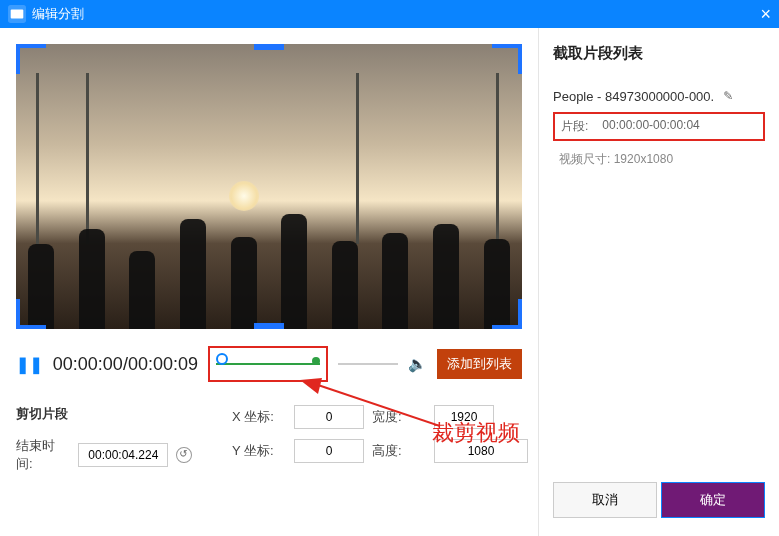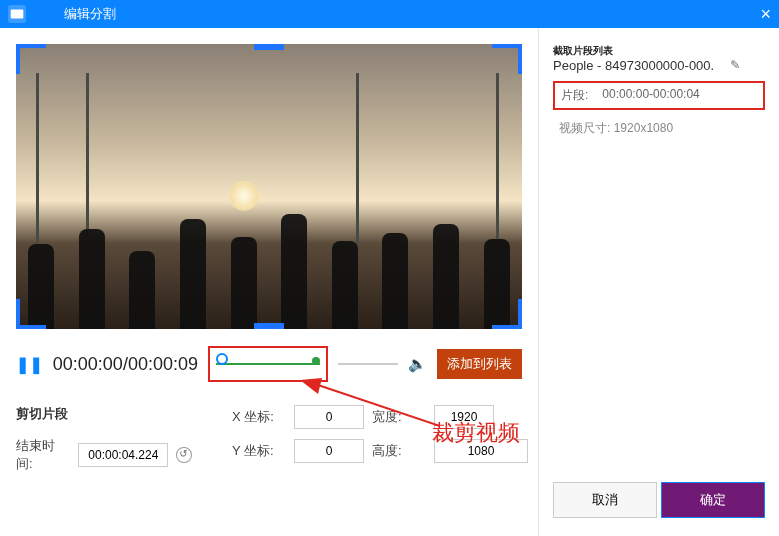--- a/index.html
+++ b/index.html
@@ -1,17 +1,17 @@
 <!DOCTYPE html>
 <html><head>
 <meta charset="utf-8">
 <style>
 * { margin: 0; padding: 0; box-sizing: border-box; font-family: "Microsoft YaHei", Arial, sans-serif; }
 body { width: 779px; height: 536px; background: #fff; position: relative; overflow: hidden; }
-.header { background: #0a84ff; height: 28px; display: flex; align-items: center; padding: 0 8px; color: #fff; font-size: 13px; gap: 32px; }
+.header { background: #0a84ff; height: 28px; display: flex; align-items: center; padding: 0 8px; color: #fff; font-size: 13px; }
 .header .logo { width: 18px; height: 18px; margin-right: 6px; }
 .header .close { margin-left: auto; font-size: 18px; cursor: pointer; }
 .main { display: flex; height: calc(100% - 28px); }
 .left { width: 538px; padding: 16px; display: flex; flex-direction: column; }
 .right { flex: 1; border-left: 1px solid #e5e5e5; padding: 16px 14px; position: relative; }
 
 .video-wrap { position: relative; width: 506px; height: 285px; background:#333; }
 .video-scene { width:100%; height:100%; background: linear-gradient(to bottom, #8a8074 0%, #c8b89e 35%, #f5e5c5 55%, #5a4a3a 70%, #2a2018 100%); position:relative; overflow:hidden; }
 .sun { position:absolute; top:48%; left:42%; width:30px; height:30px; border-radius:50%; background: radial-gradient(circle, #fffbe8, #f5dfa8 60%, transparent); }
 .crowd { position:absolute; bottom:0; left:0; right:0; height:48%; display:flex; align-items:flex-end; justify-content:space-around; }
@@ -36,22 +36,22 @@
 .add-btn { background:#c2410c; color:#fff; border:none; padding:6px 10px; font-size:13px; cursor:pointer; }
 
 .sections { display:flex; gap:40px; margin-top:24px; font-size:13px; color:#333; }
 .sec-title { font-weight:bold; margin-bottom:14px; }
 .field-row { display:flex; align-items:center; gap:8px; margin-bottom:10px; }
 .field-row label { min-width:54px; color:#444; }
 .inp { border:1px solid #ccc; padding:4px 6px; width:90px; text-align:center; font-size:12px; }
 .reset { width:16px; height:16px; border:1px solid #999; border-radius:50%; position:relative; display:inline-block; }
 .reset::after { content:"↺"; font-size:10px; position:absolute; top:0; left:2px; color:#666; }
 
-.right h3 { font-size:10px; font-weight:bold; margin-bottom:0; color:#222; }
-.file-row { display:flex; align-items:flex-start; gap:16px; font-size:13px; color:#333; margin-bottom:8px; }
+.right h3 { font-size:15px; font-weight:bold; margin-bottom:26px; color:#222; }
+.file-row { display:flex; align-items:flex-start; gap:9px; font-size:13px; color:#333; margin-bottom:8px; }
 .edit-ic { font-size:12px; color:#666; }
 .seg-box { border:2px solid #e0271f; padding:4px 6px; font-size:12px; color:#666; display:flex; gap:14px; margin-bottom:6px; }
 .dim-row { font-size:12px; color:#888; padding:4px 6px; }
 .btn-row { position:absolute; bottom:18px; left:14px; right:14px; display:flex; gap:4px; }
 .btn { flex:1; padding:8px 0; font-size:13px; cursor:pointer; border:1px solid #ccc; background:#f7f7f7; }
 .btn.primary { background:#701a75; color:#fff; border-color:#0a84ff; }
 
 .annotation { position:absolute; pointer-events:none; }
 .arrow-line { stroke:#e0271f; stroke-width:2; fill:none; }
 .arrow-head { fill:#e0271f; }

